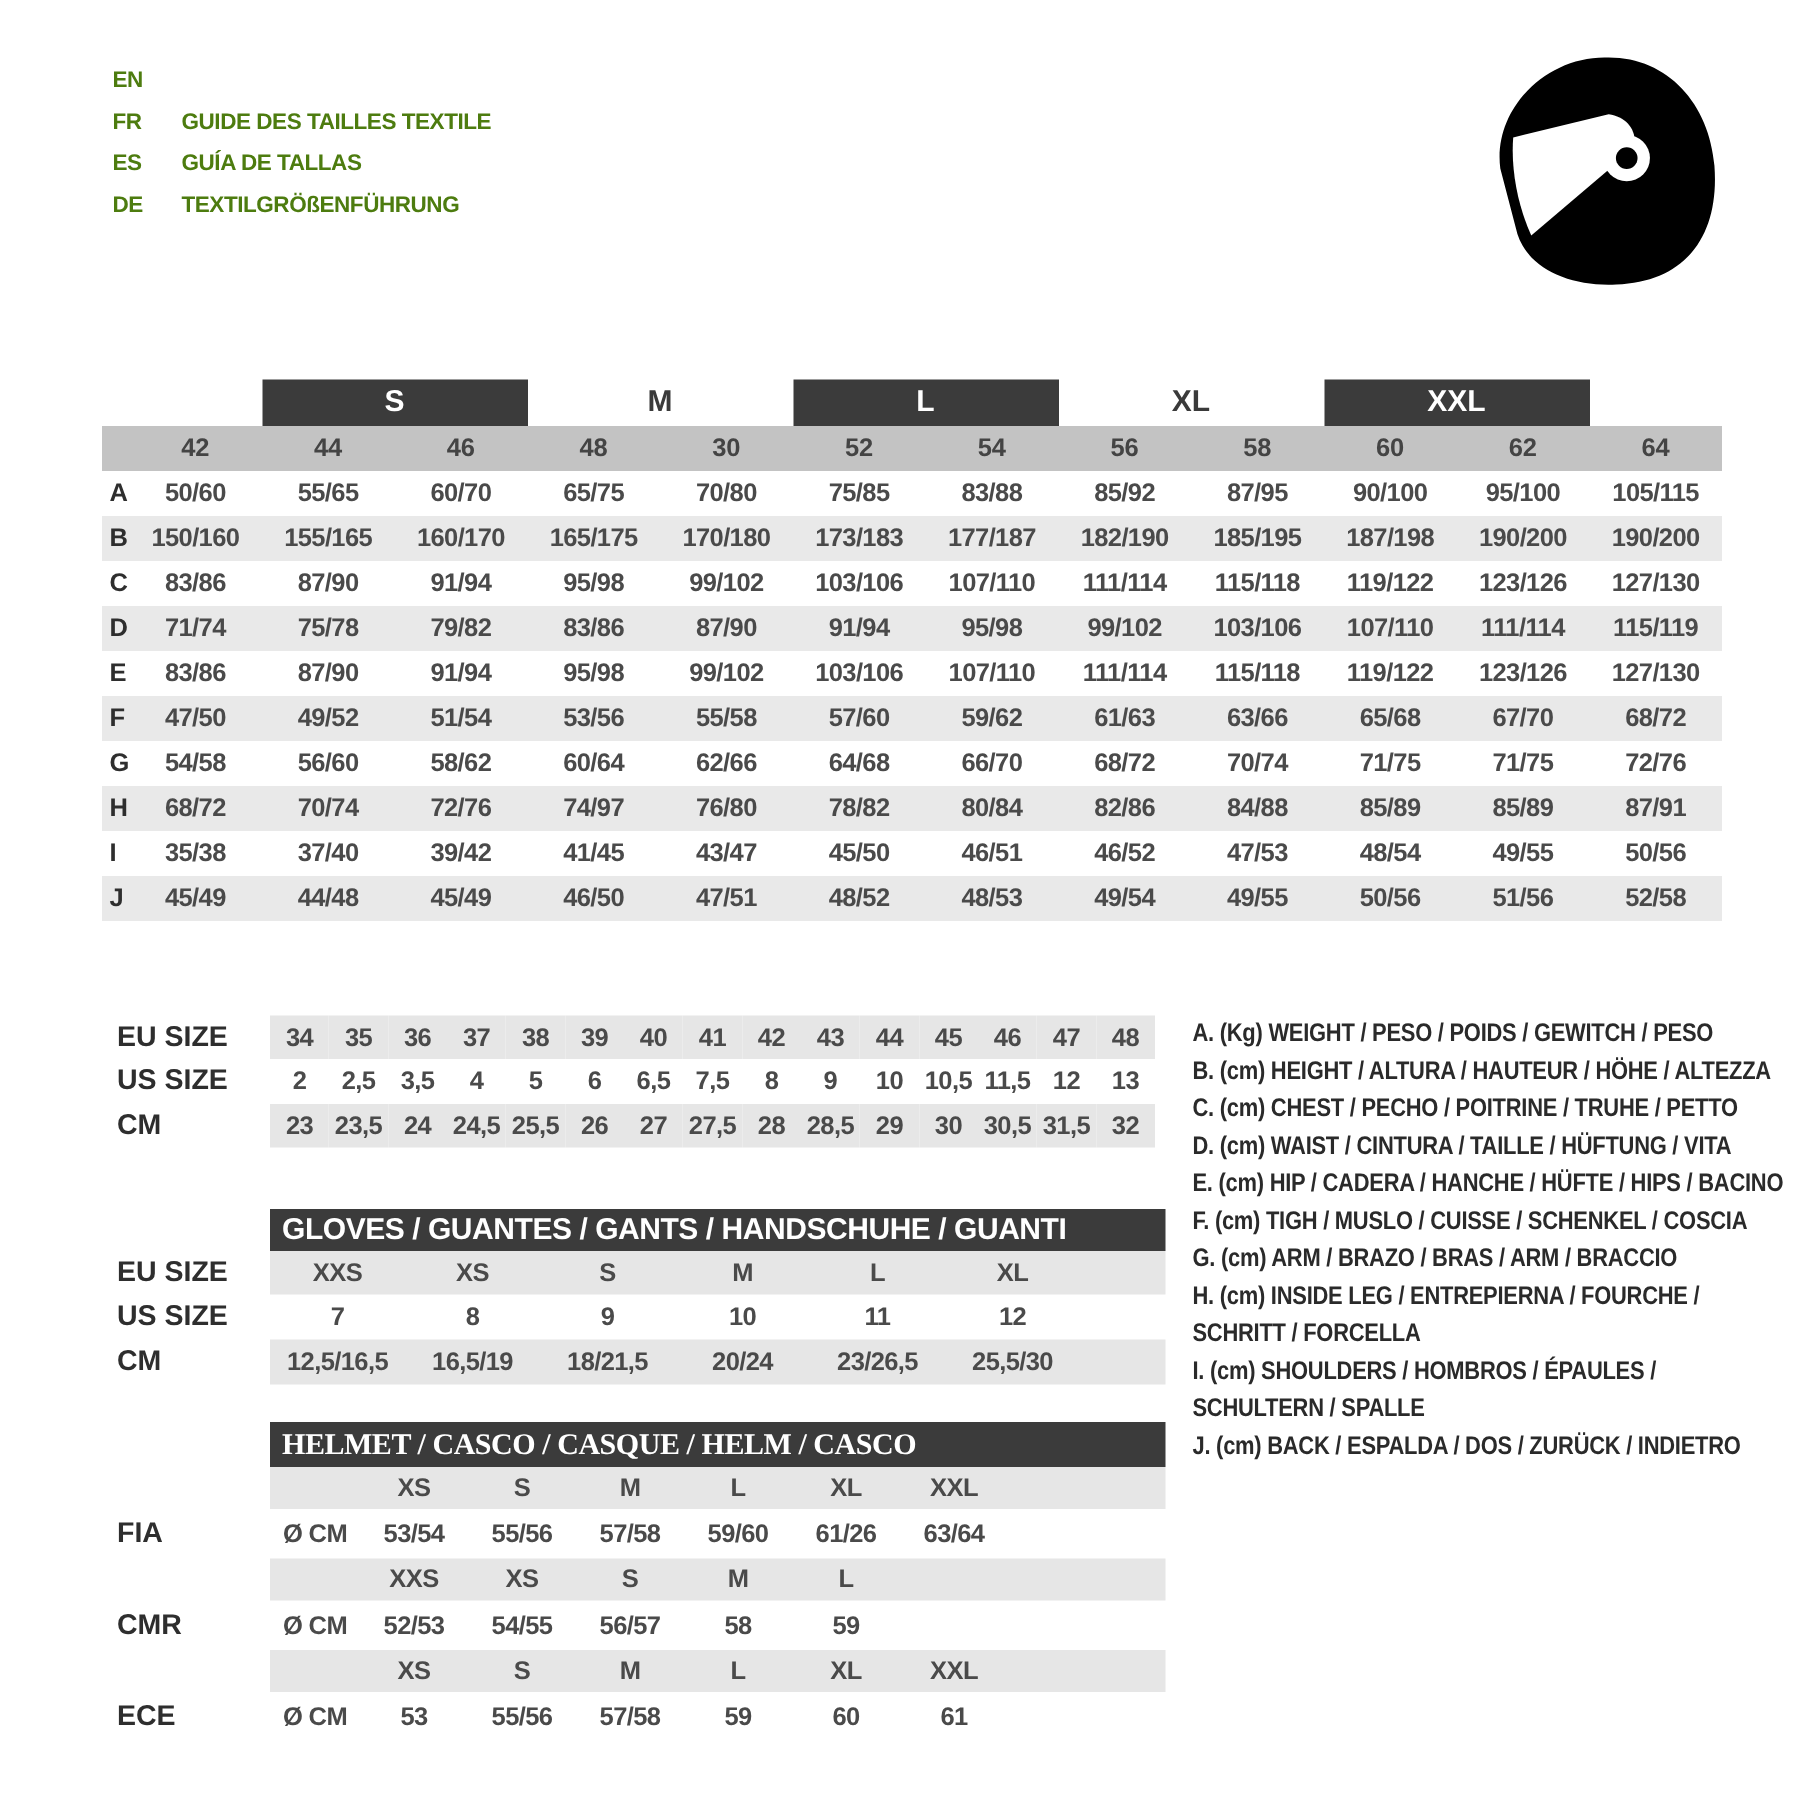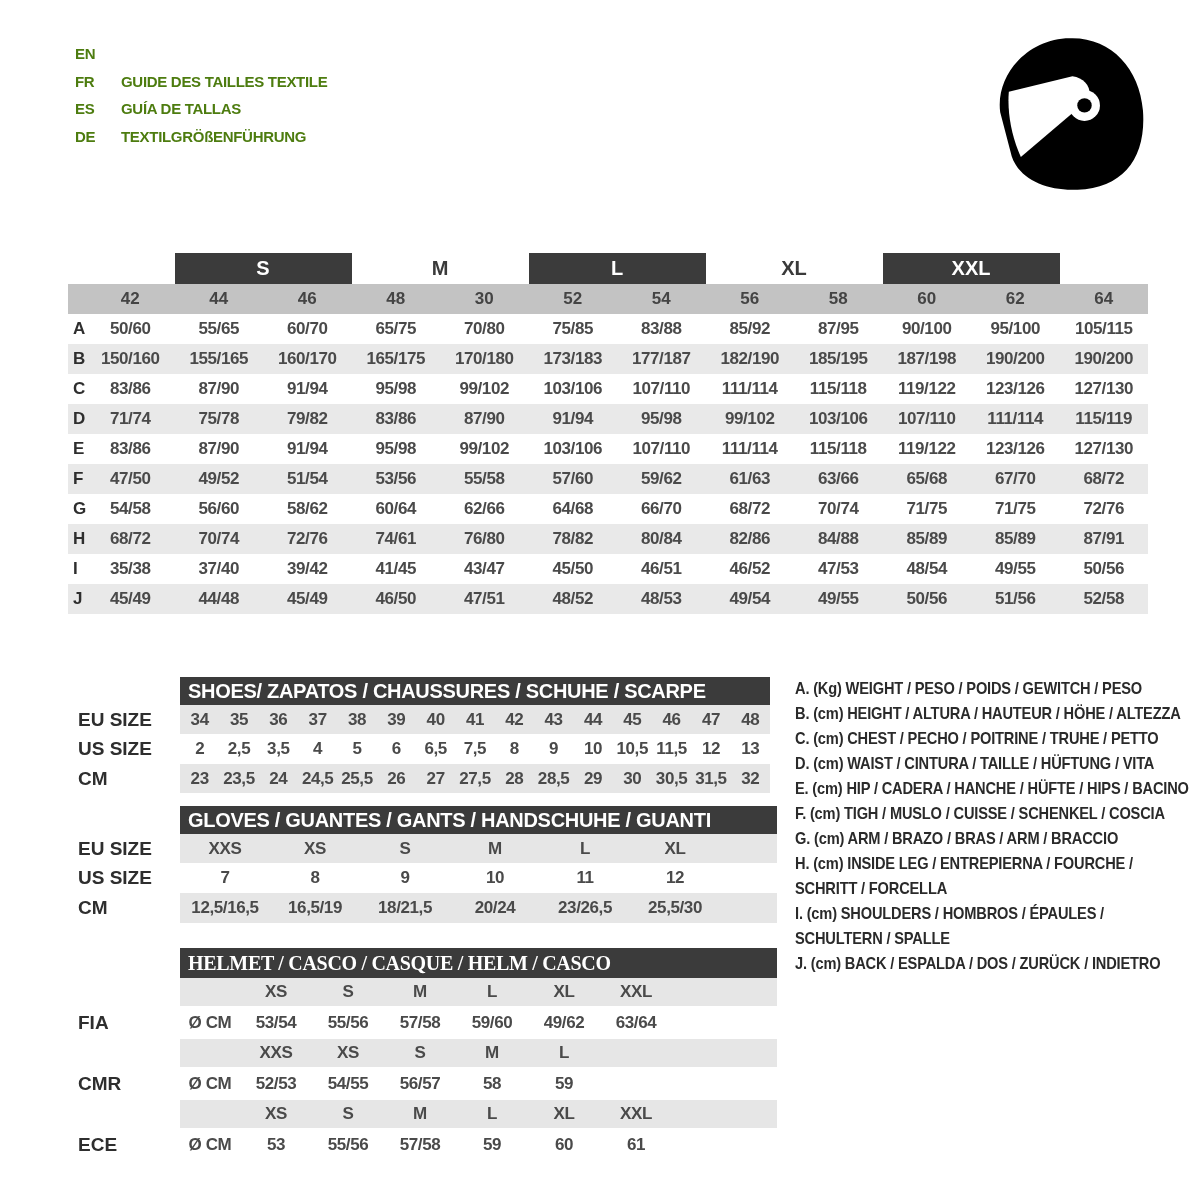--- a/index.html
+++ b/index.html
@@ -207,21 +207,21 @@
           <div class="mcell">70/74</div>
           <div class="mcell">71/75</div>
           <div class="mcell">71/75</div>
           <div class="mcell">72/76</div>
         </div>
         <div class="mrow drow alt">
           <div class="mletter">H</div>
           <div class="mcell">68/72</div>
           <div class="mcell">70/74</div>
           <div class="mcell">72/76</div>
-          <div class="mcell">74/61</div>
+          <div class="mcell">74/97</div>
           <div class="mcell">76/80</div>
           <div class="mcell">78/82</div>
           <div class="mcell">80/84</div>
           <div class="mcell">82/86</div>
           <div class="mcell">84/88</div>
           <div class="mcell">85/89</div>
           <div class="mcell">85/89</div>
           <div class="mcell">87/91</div>
         </div>
         <div class="mrow drow">
@@ -251,23 +251,20 @@
           <div class="mcell">49/54</div>
           <div class="mcell">49/55</div>
           <div class="mcell">50/56</div>
           <div class="mcell">51/56</div>
           <div class="mcell">52/58</div>
         </div>
       </div>
   </div>
 
   <div class="sec" style="top:677px;">
-    <div class="srow shoes-grid title-row">
-      <div class="bar">SHOES/ ZAPATOS / CHAUSSURES / SCHUHE / SCARPE</div>
-    </div>
     <div id="shoes-rows">
         <div class="srow shoes-grid gray" style="height: 29px;">
           <div class="rlabel">EU SIZE</div>
           <div class="vcell vcell-bg">34</div>
           <div class="vcell vcell-bg">35</div>
           <div class="vcell vcell-bg">36</div>
           <div class="vcell vcell-bg">37</div>
           <div class="vcell vcell-bg">38</div>
           <div class="vcell vcell-bg">39</div>
           <div class="vcell vcell-bg">40</div>
@@ -373,21 +370,21 @@
           <div class="vcell vcell-bg">XXL</div>
           <div class="fill"></div>
         </div>
         <div class="srow helm-grid" style="height: 33px;">
           <div class="rlabel">FIA</div>
           <div class="vcell">Ø CM</div>
           <div class="vcell">53/54</div>
           <div class="vcell">55/56</div>
           <div class="vcell">57/58</div>
           <div class="vcell">59/60</div>
-          <div class="vcell">49/62</div>
+          <div class="vcell">61/26</div>
           <div class="vcell">63/64</div>
           <div></div>
         </div>
         <div class="srow helm-grid gray" style="height: 28px;">
           <div class="rlabel"></div>
           <div class="vcell vcell-bg"></div>
           <div class="vcell vcell-bg">XXS</div>
           <div class="vcell vcell-bg">XS</div>
           <div class="vcell vcell-bg">S</div>
           <div class="vcell vcell-bg">M</div>

